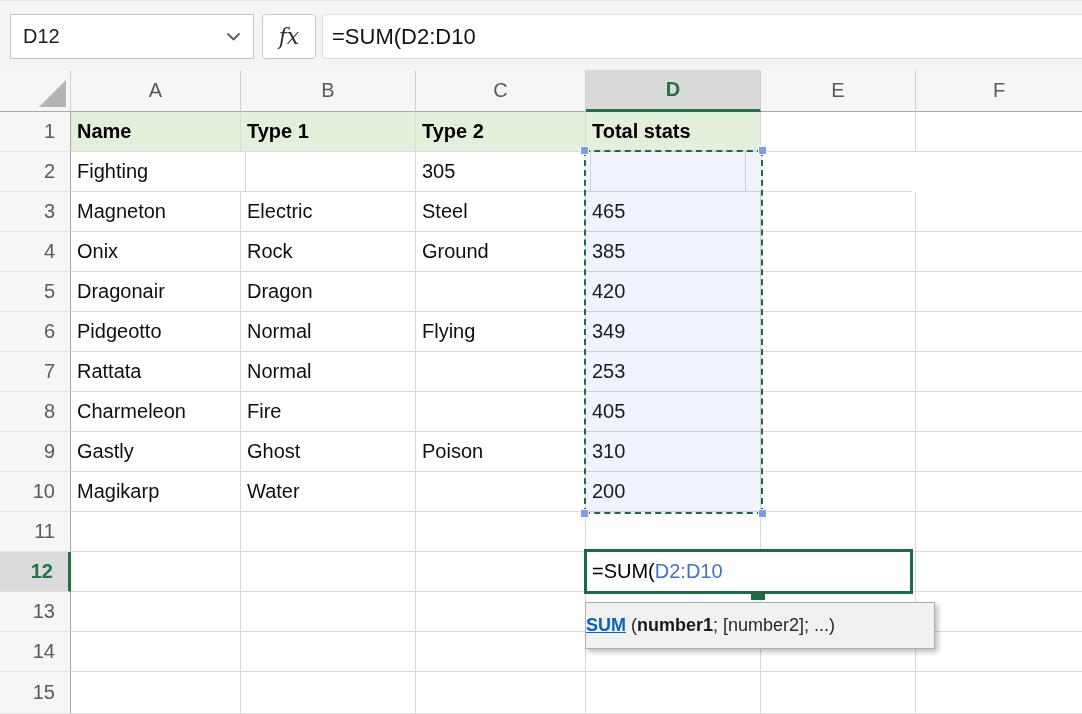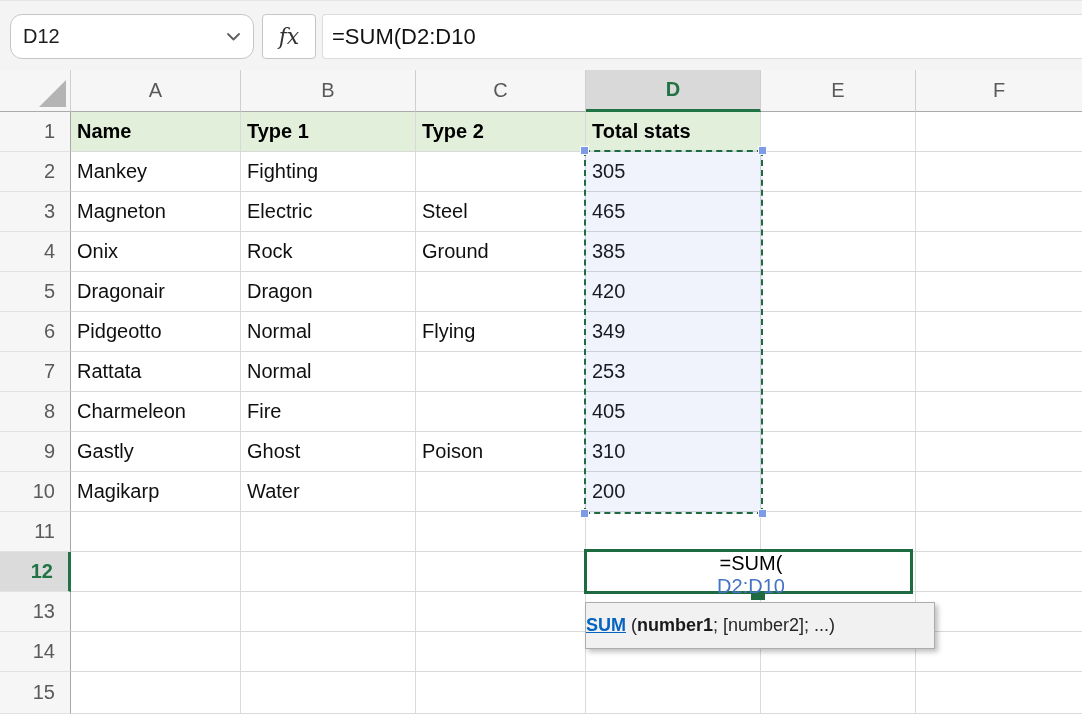--- a/index.html
+++ b/index.html
@@ -4,21 +4,21 @@
 <style>
   * { margin:0; padding:0; box-sizing:border-box; }
   html,body { width:1082px; height:714px; overflow:hidden; background:#fff;
               font-family:"Liberation Sans", sans-serif; }
   .app { position:relative; width:1082px; height:714px; background:#fff; }
 
   
   .topbar { position:absolute; left:0; top:0; width:1082px; height:70px;
             background:#F4F4F4; border-top:1px solid #E4E4E4; }
   .name-box { position:absolute; left:10px; top:13px; width:244px; height:45px;
-              background:#fff; border:1px solid #C6C6C6; border-radius:12px;
+              background:#fff; border:1px solid #C6C6C6; border-radius:0;
               display:flex; align-items:center; padding:0 12px;
               font-size:20px; color:#1d1d1d; }
   .name-box .chev { margin-left:auto; display:flex; align-items:center; }
   .fx-box { position:absolute; left:262px; top:13px; width:54px; height:45px;
             background:#fff; border:1px solid #C6C6C6; border-radius:4px;
             display:flex; align-items:center; justify-content:center; }
   .fx-glyph { font-family:"DejaVu Serif", serif; font-style:italic;
               font-size:22px; color:#333; }
   .formula-area { position:absolute; left:322px; top:13px; width:760px; height:45px;
                   background:#fff; border:1px solid #DCDCDC; border-right:none;
@@ -60,21 +60,21 @@
          z-index:4; pointer-events:none; }
   .hdl { position:absolute; width:9px; height:9px; background:#7D9BE8;
          border:1px solid #FDFDFD; pointer-events:auto; }
   .hdl.tl { left:-6px; top:-6px; } .hdl.tr { right:-6px; top:-6px; }
   .hdl.bl { left:-6px; bottom:-6px; } .hdl.br { right:-6px; bottom:-6px; }
 
   
   .edit-cell { position:absolute; left:584px; top:479px; width:329px; height:45px;
                background:#fff; border:3px solid #1E6B41; z-index:5;
                display:flex; align-items:center; padding-left:5px;
-               font-size:20px;flex-direction:column; }
+               font-size:20px; }
   .edit-cell .black { color:#000; }
   .edit-cell .blue { color:#4472C4; }
   .edit-nub { position:absolute; left:164px; bottom:-9px; width:14px; height:6px;
               background:#1E6B41; }
 
   
   .tooltip { position:absolute; left:585px; top:532px; width:350px; height:47px;
              background:#F1F1F1; border:1px solid #ACACAC; z-index:6;
              box-shadow:3px 3px 5px rgba(0,0,0,0.25);
              display:flex; align-items:center; 
@@ -125,21 +125,20 @@
       <div class="c wA g">Name</div>
       <div class="c wB g">Type 1</div>
       <div class="c wC g">Type 2</div>
       <div class="c wD g">Total stats</div>
       <div class="c wE"></div>
       <div class="c wF"></div>
     </div>
 
     <div class="row">
       <div class="rh">2</div>
-      <div class="c wA">Mankey</div>
       <div class="c wB">Fighting</div>
       <div class="c wC"></div>
       <div class="c wD">305</div>
       <div class="c wE"></div>
       <div class="c wF"></div>
     </div>
     <div class="row">
       <div class="rh">3</div>
       <div class="c wA">Magneton</div>
       <div class="c wB">Electric</div>

